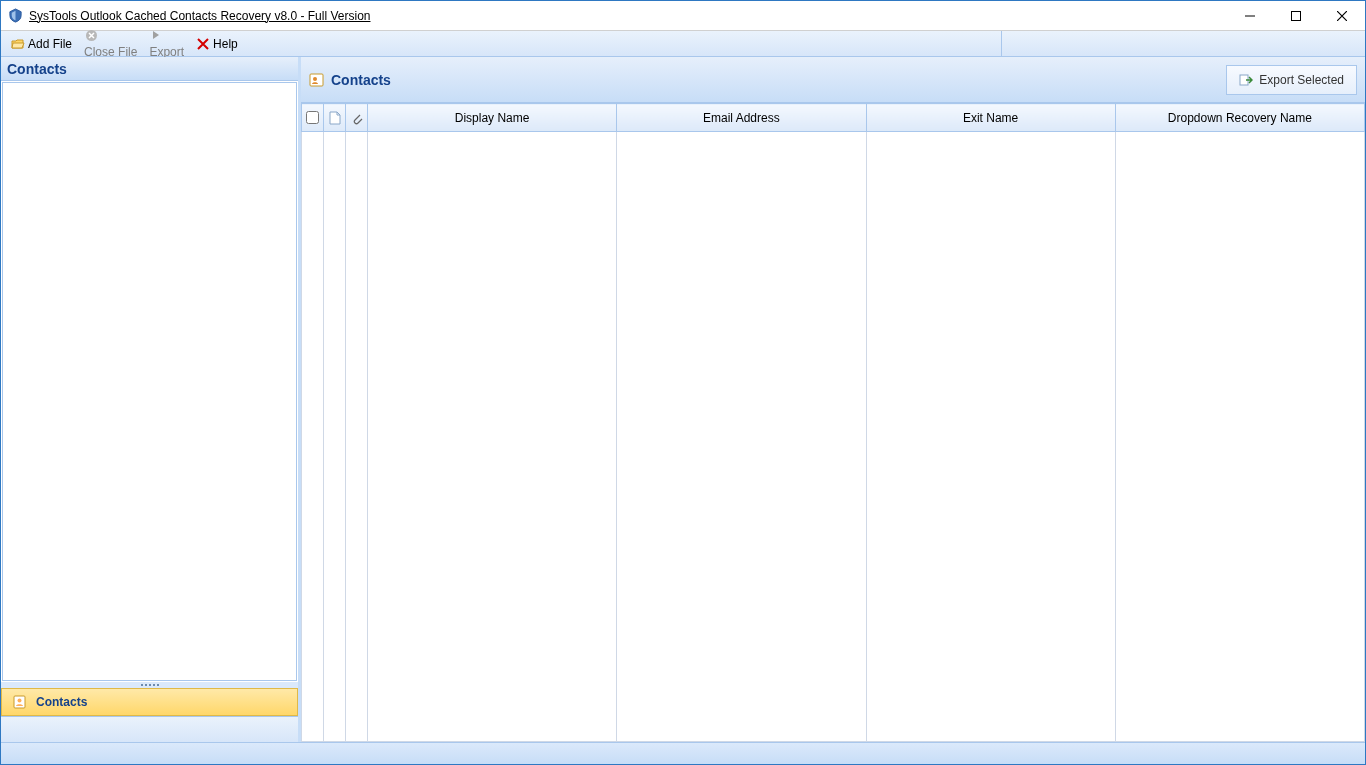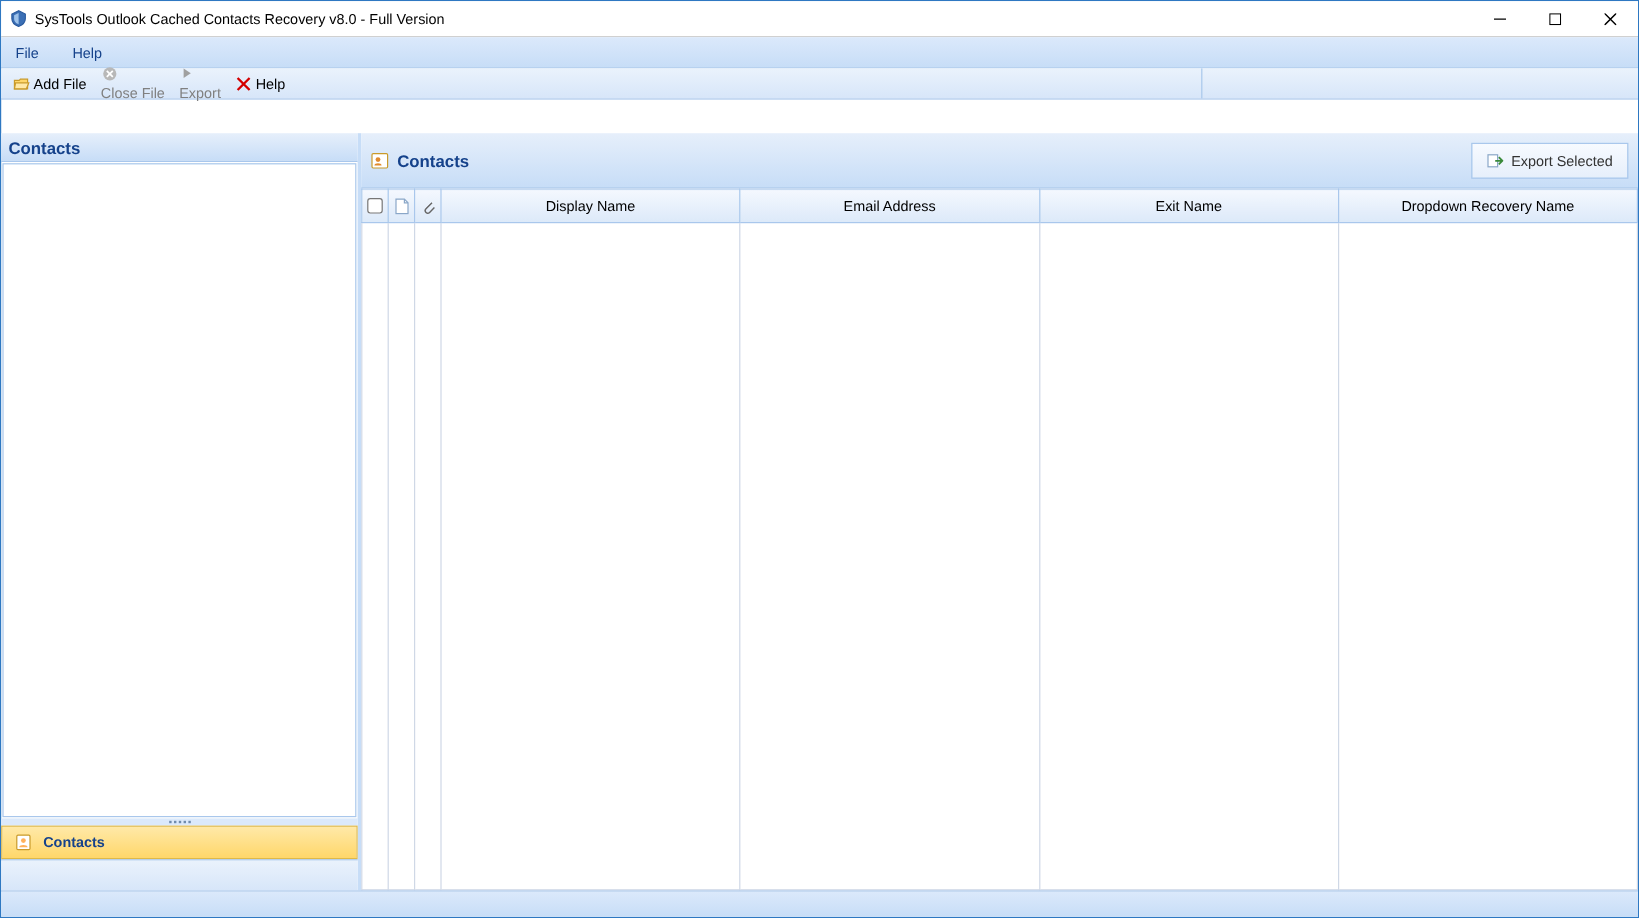--- a/index.html
+++ b/index.html
@@ -1,35 +1,35 @@
 <!DOCTYPE html>
 <html><head>
 <meta charset="utf-8">
 <style>
   * { box-sizing: border-box; margin: 0; padding: 0; }
   html, body { width: 1366px; height: 765px; font-family: "Segoe UI", Tahoma, sans-serif; font-size: 12px; overflow: hidden; background: #fff; }
   .window { width: 1366px; height: 765px; display: flex; flex-direction: column; border: 1px solid #2e78c2; }
   
   .titlebar { height: 30px; background: #fff; display: flex; align-items: center; padding: 0 0 0 6px; border-bottom: 1px solid #d0d0d0; }
   .titlebar .app-icon { width: 16px; height: 16px; margin-right: 6px; display:flex; align-items:center; justify-content:center;}
-  .titlebar .title-text { flex: 0 0 auto; color: #000; font-size: 12px; }
+  .titlebar .title-text { flex: 0 0 auto; color: #000; font-size: 12px; text-decoration: underline; }
   .titlebar .spacer { flex: 1; }
   .titlebar .win-btn { width: 46px; height: 30px; display:flex; align-items:center; justify-content:center; font-family: "Segoe MDL2 Assets","Segoe UI Symbol"; font-size: 10px; cursor: default;}
   
   .menubar { height: 26px; background: linear-gradient(#dbe9fb, #c7ddf7); display:flex; align-items:center; padding: 0 6px; gap: 16px; border-bottom:1px solid #a9c7ec; }
   .menubar .menu-item { color:#15428b; font-size:12px; padding: 3px 6px; cursor:default; }
   
   .toolbar { height: 26px; background: linear-gradient(#eaf2fc, #d7e6f9); display:flex; align-items:center; padding: 0 4px; border-bottom:1px solid #a9c7ec; }
   .toolbar .tb-left { display:flex; align-items:center; flex:1; }
   .toolbar .tb-right { width: 360px; height:100%; border-left:1px solid #a9c7ec; }
   .toolbar .tb-item { display:flex; align-items:flex-start; gap:3px; padding: 2px 6px; font-size:12px; color:#000; cursor:default;}
   .toolbar .tb-item.disabled { color:#808080;flex-direction:column; }
   .tb-icon { width:14px; height:14px; display:inline-flex; align-items:center; justify-content:center; }
   
-  .main { flex:1; display:flex; min-height:0;margin-top:28px; }
+  .main { flex:1; display:flex; min-height:0; }
   .status { height:22px; background: linear-gradient(#dbe9fb, #c7ddf7); border-top:1px solid #a9c7ec; }
   
   .left-panel { width: 300px; display:flex; flex-direction:column; border-right:3px solid #c7ddf7; }
   .panel-header { height:24px; background: linear-gradient(#e6effb, #c7ddf7); border-bottom:1px solid #a9c7ec; padding:0 6px; display:flex; align-items:center; color:#15428b; font-weight:bold; font-size:14px;}
   .tree-area { flex:1; background:#fff; border:1px solid #a9c7ec; margin:1px; }
   .gutter-h { height:6px; background:#dbe9fb; display:flex; align-items:center; justify-content:center; gap:2px;}
   .gutter-h .dot { width:2px; height:2px; background:#6f8bad; }
   .navbar-item { height:28px; background: linear-gradient(#ffe9a8, #ffd76a); border:1px solid #e0b947; display:flex; align-items:center; gap:8px; padding:0 10px; color:#15428b; font-weight:bold; font-size:12px; }
   .navbar-item .nav-icon { width:16px; height:16px; display:flex; align-items:center; justify-content:center;}
   .navbar-footer { height:26px; background: linear-gradient(#eaf2fc, #d7e6f9); border-top:1px solid #a9c7ec;}
@@ -75,24 +75,20 @@
           <rect x="0.5" y="0.5" width="9" height="9" fill="none" stroke="#000" stroke-width="1"></rect>
         </svg>
     </div>
     <div class="win-btn close">
       <svg width="10" height="10" viewBox="0 0 10 10">
           <path d="M0 0 L10 10 M10 0 L0 10" stroke="#000" stroke-width="1.2"></path>
         </svg>
     </div>
   </div>
 
-  <div class="menubar">
-    <div class="menu-item">File</div>
-    <div class="menu-item">Help</div>
-  </div>
 
   <div class="toolbar">
     <div class="tb-left">
       <div class="tb-item">
         <span class="tb-icon">
           <svg width="14" height="14" viewBox="0 0 14 14">
               <path d="M1 4 L5 4 L6 3 L12 3 L12 11 L1 11 Z" fill="#ffd76a" stroke="#c99a2a"></path>
               <path d="M2 6 L13 6 L11 11 L1 11 Z" fill="#ffe9a8" stroke="#c99a2a"></path>
             </svg>
         </span>

